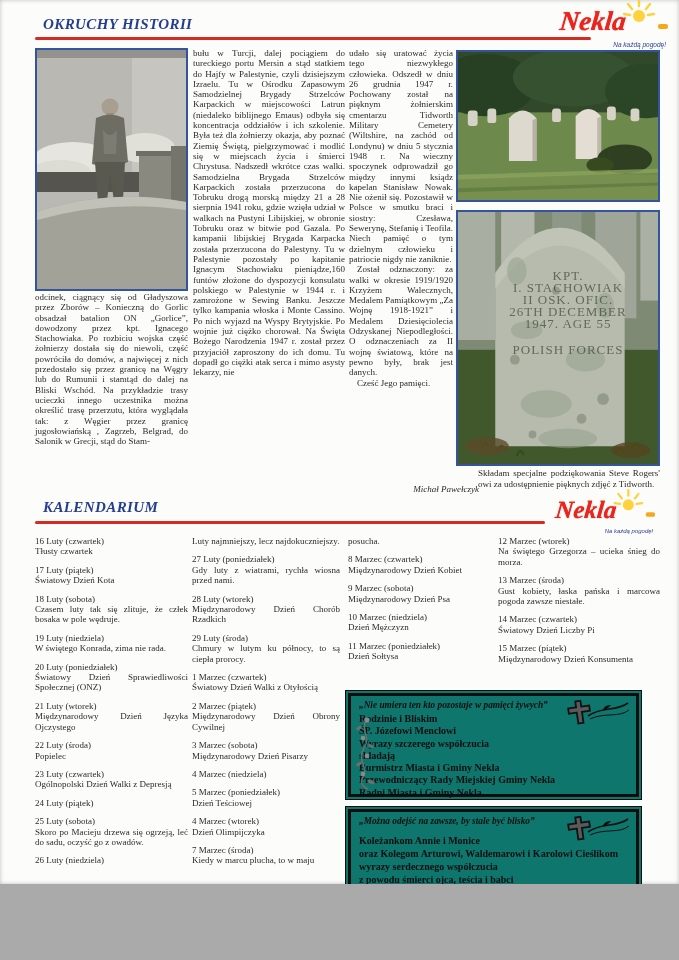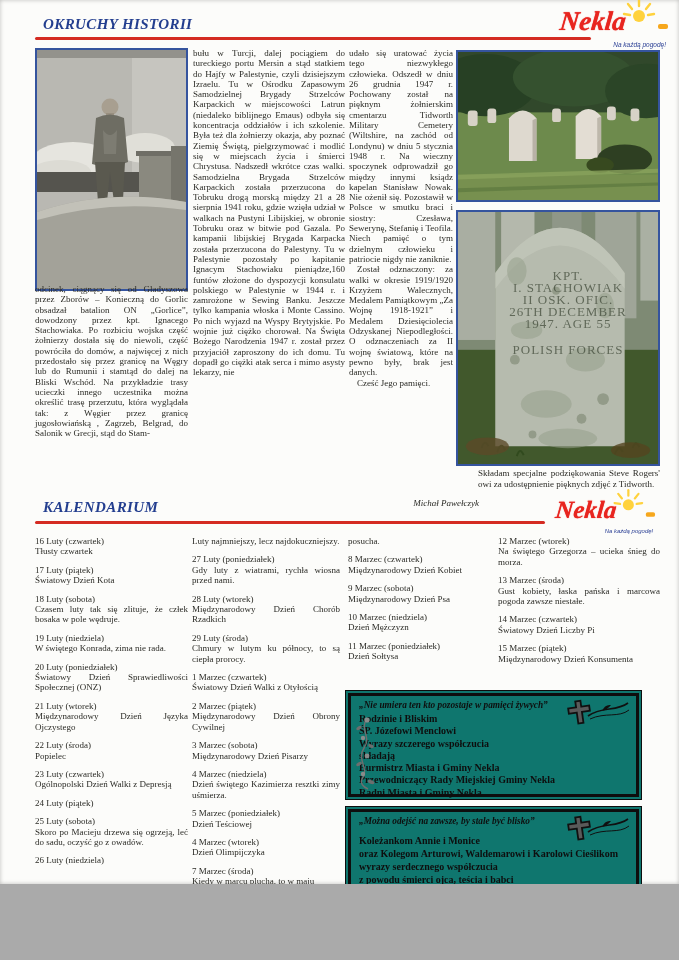--- a/index.html
+++ b/index.html
@@ -14,21 +14,21 @@
   
   .nekla { position:absolute; width:112px; height:46px; }
   .nekla .sun { position:absolute; top:-4px; right:12px; }
   .nekla-word { position:absolute; left:4px; top:4px; font-family:"Liberation Serif",serif; font-style:italic; font-weight:bold; font-size:27px; color:#e8251f; transform:skewX(-6deg); text-shadow:0 0 1px #e8251f; }
   .nekla-dash { position:absolute; right:0; top:22px; width:10px; height:5px; background:#f6a71c; border-radius:2px; }
   .nekla-tag { position:absolute; right:2px; bottom:0; font-family:"Liberation Sans",sans-serif; font-style:italic; font-size:6.5px; color:#2a3f94; }
 
   
   .col { position:absolute; font-size:9px; line-height:10.3px; color:#2b2b26; text-align:justify; }
   .col p + p { text-indent:8px; }
-  .author { margin-top:14px; text-align:right; font-style:italic; text-indent:0 !important; padding-right:2px; }
+  .author { text-align:right; font-style:italic; text-indent:0 !important; padding-right:2px; }
 
   .photo { position:absolute; border:2px solid #35549e; background:#999; overflow:hidden; }
   .photo svg { display:block; width:100%; height:100%; }
 
   .hs-text { position:absolute; left:22%; right:12%; top:58px; text-align:center; font-size:13px; line-height:12px; letter-spacing:1px; color:rgba(62,72,56,.72); font-family:"Liberation Serif",serif; }
   .hs-text div:last-child { margin-top:14px; }
 
   .caption { position:absolute; font-size:9px; line-height:10.6px; color:#2b2b26; text-align:justify; }
 
   
@@ -94,21 +94,21 @@
       <circle cx="73" cy="57" r="8.5" fill="#a89f90"></circle>
       <rect x="69" y="63" width="8" height="6" fill="#988f80"></rect>
       <path d="M59,68 Q73,61 87,68 L91,112 Q73,120 55,114 Z" fill="#6e6d63"></path>
       <path d="M66,80 Q73,90 80,80 L79,104 L67,104 Z" fill="#7d7c72"></path>
       <path d="M58,112 L61,152 L70,152 L73,122 L77,152 L86,150 L88,112 Z" fill="#5a594f"></path>
       <path d="M0,162 Q72,138 149,152 L149,239 L0,239 Z" fill="#a3a299"></path>
       <path d="M0,162 Q72,138 149,152 L149,160 Q74,149 0,170 Z" fill="#c2c1b8"></path>
     </svg>
   </div>
 
-  <div class="col" style="left:35px; top:284px; width:153px;">
+  <div class="col" style="left:35px; top:292px; width:153px;">
     <p>odcinek, ciągnący się od Gładyszowa przez Zborów – Konieczną do Gorlic obsadzał batalion ON „Gorlice”, dowodzony przez kpt. Ignacego Stachowiaka. Po rozbiciu wojska część żołnierzy dostała się do niewoli, część powróciła do domów, a najwięcej z nich przedostało się przez granicę na Węgry lub do Rumunii i stamtąd do dalej na Bliski Wschód. Na przykładzie trasy ucieczki innego uczestnika można określić trasę przerzutu, która wyglądała tak: z Węgier przez granicę jugosłowiańską , Zagrzeb, Belgrad, do Salonik w Grecji, stąd do Stam-</p>
   </div>
 
   <div class="col" style="left:193px; top:48px; width:152px;">
     <p>bułu w Turcji, dalej pociągiem do tureckiego portu Mersin a stąd statkiem do Hajfy w Palestynie, czyli dzisiejszym Izraelu. Tu w Ośrodku Zapasowym Samodzielnej Brygady Strzelców Karpackich w miejscowości Latrun (niedaleko biblijnego Emaus) odbyła się koncentracja oddziałów i ich szkolenie. Była też dla żołnierzy okazja, aby poznać Ziemię Świętą, pielgrzymować i modlić się w miejscach życia i śmierci Chrystusa. Nadszedł wkrótce czas walki. Samodzielna Brygada Strzelców Karpackich została przerzucona do Tobruku drogą morską między 21 a 28 sierpnia 1941 roku, gdzie wzięła udział w walkach na Pustyni Libijskiej, w obronie Tobruku oraz w bitwie pod Gazala. Po kampanii libijskiej Brygada Karpacka została przerzucona do Palestyny. Tu w Palestynie pozostały po kapitanie Ignacym Stachowiaku pieniądze,160 funtów złożone do dyspozycji konsulatu polskiego w Palestynie w 1944 r. i zamrożone w Sewing Banku. Jeszcze tylko kampania włoska i Monte Cassino. Po nich wyjazd na Wyspy Brytyjskie. Po wojnie już ciężko chorował. Na Święta Bożego Narodzenia 1947 r. został przez przyjaciół zaproszony do ich domu. Tu dopadł go ciężki atak serca i mimo asysty lekarzy, nie</p>
   </div>
 
   <div class="col" style="left:349px; top:48px; width:104px;">
 
   <p>udało się uratować życia tego niezwykłego człowieka. Odszedł w dniu 26 grudnia 1947 r. Pochowany został na pięknym żołnierskim cmentarzu Tidworth Military Cemetery (Wiltshire, na zachód od Londynu) w dniu 5 stycznia 1948 r. Na wieczny spoczynek odprowadził go między innymi ksiądz kapelan Stanisław Nowak. Nie ożenił się. Pozostawił w Polsce w smutku braci i siostry: Czesława, Sewerynę, Stefanię i Teofila. Niech pamięć o tym dzielnym człowieku i patriocie nigdy nie zaniknie.</p>
@@ -298,21 +298,20 @@
         <div class="t">Międzynarodowy Dzień Obrony Cywilnej</div>
       </div>
 
       <div class="cal-entry">
         <div class="d">3 Marzec (sobota)</div>
         <div class="t">Międzynarodowy Dzień Pisarzy</div>
       </div>
 
       <div class="cal-entry">
         <div class="d">4 Marzec (niedziela)</div>
-        <div class="t">Dzień świętego Kazimierza resztki zimy uśmierza.</div>
       </div>
 
       <div class="cal-entry">
         <div class="d">5 Marzec (poniedziałek)</div>
         <div class="t">Dzień Teściowej</div>
       </div>
 
       <div class="cal-entry">
         <div class="d">4 Marzec (wtorek)</div>
         <div class="t">Dzień Olimpijczyka</div>

